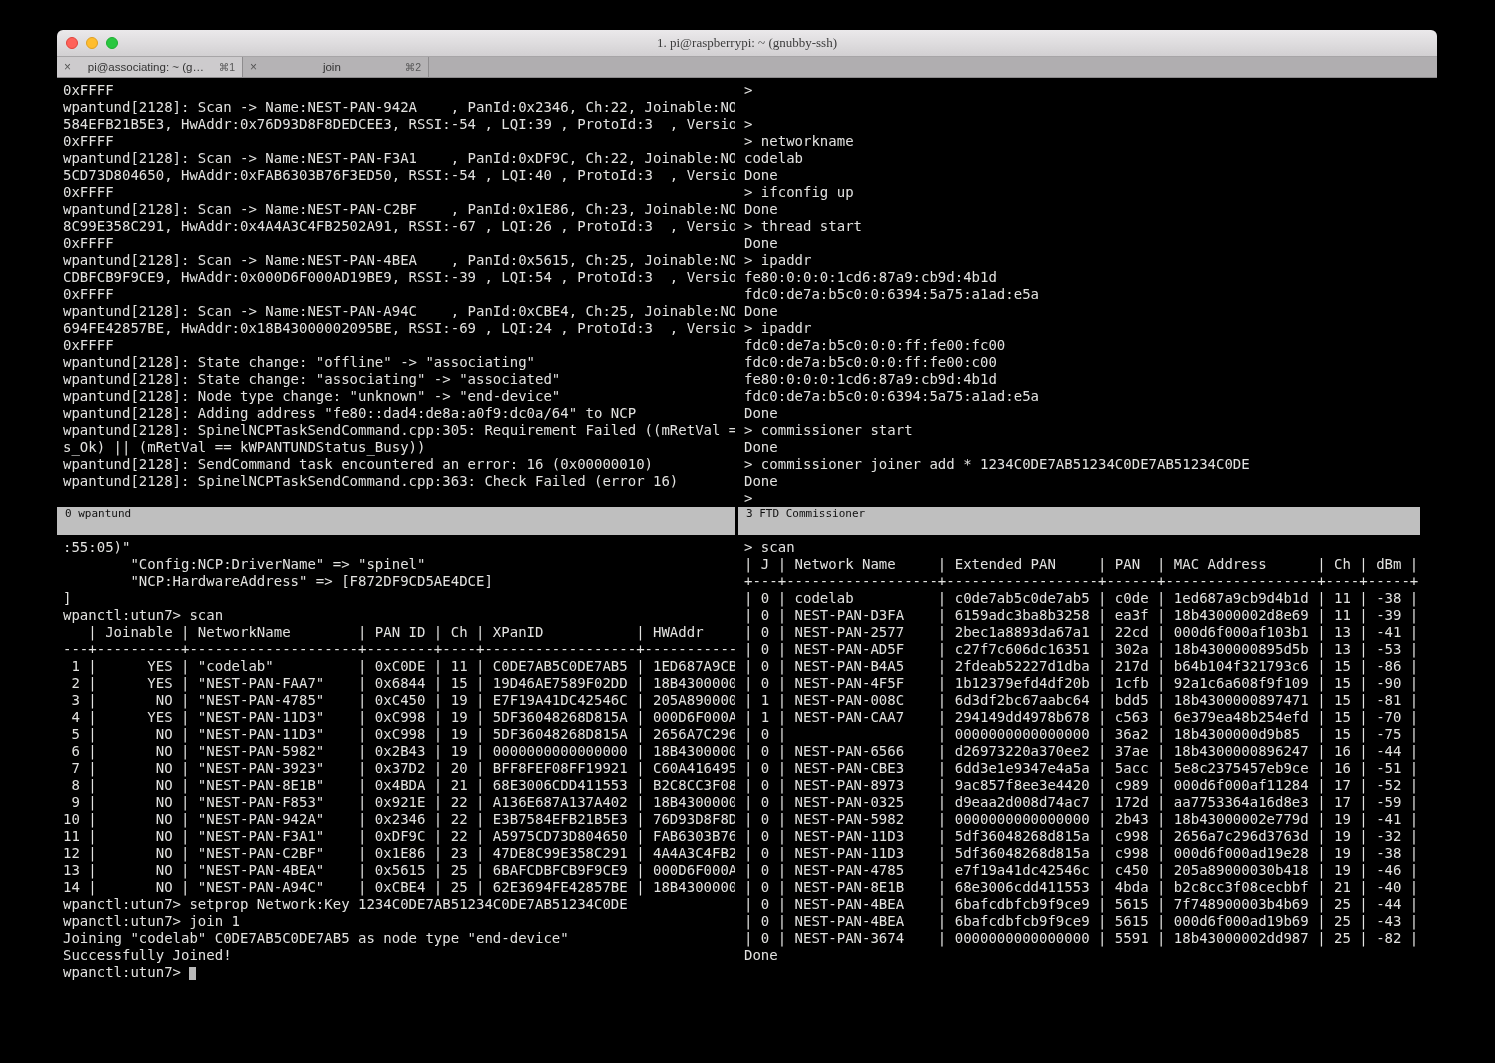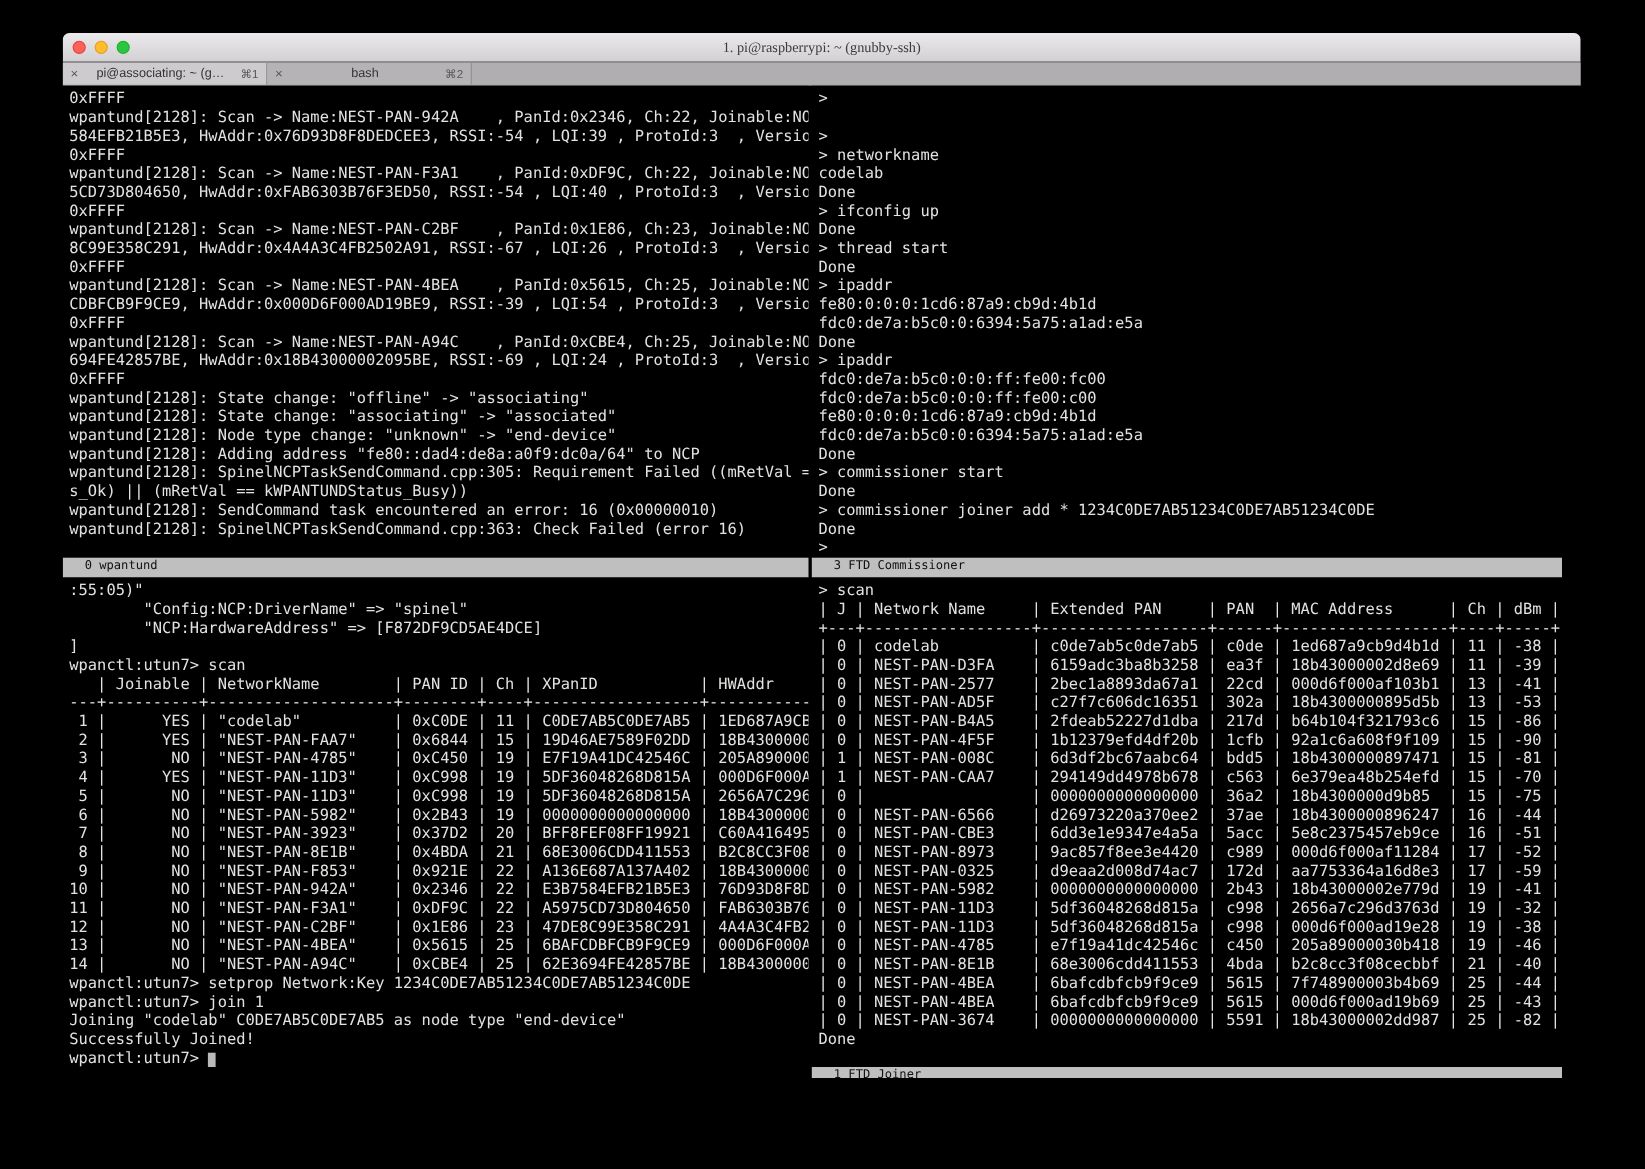--- a/index.html
+++ b/index.html
@@ -38,23 +38,23 @@
   .col.left  { width:678px; margin-right:3px; }
   .col.right { width:682px; }
   .gutter { width:17px; background:#000; }
 
   .pane-content { overflow:hidden; padding:4px 0 0 6px; background:#000; }
   .pane-content.top    { height:429px; }
   .pane-content.bottom { height:445px; }
   .pane-content pre, .pane-content .line {
       font-family:"DejaVu Sans Mono", monospace;
       font-size:14px; line-height:17px; color:#e2e2e0; white-space:pre; }
-  .pane-status { height:18px; background:#bfbfbf; color:#111;
+  .pane-status { height:28px; background:#bfbfbf; color:#111;
                  font-family:"DejaVu Sans Mono", monospace;
-                 font-size:11px; line-height:14px; padding-left:20px;
+                 font-size:11px; line-height:14px; padding-left:8px;
                  white-space:pre; overflow:hidden; }
   .cursor { display:inline-block; width:7px; height:13px; background:#b9b9b9;
             vertical-align:text-bottom; }
 </style>
 </head>
 <body>
 
 <div class="window">
 
   <div class="titlebar">
@@ -67,21 +67,21 @@
   </div>
 
   <div class="tabbar">
     <div class="tab active">
       <span class="close">×</span>
       <span class="label">pi@associating: ~ (g…</span>
       <span class="shortcut">⌘1</span>
     </div>
     <div class="tab inactive">
       <span class="close">×</span>
-      <span class="label">bash</span>
+      <span class="label">join</span>
       <span class="shortcut">⌘2</span>
     </div>
     <div class="tabfill"></div>
   </div>
 
   <div class="terminal">
 
     <div class="col left">
       <div class="pane">
         <div class="pane-content top">

